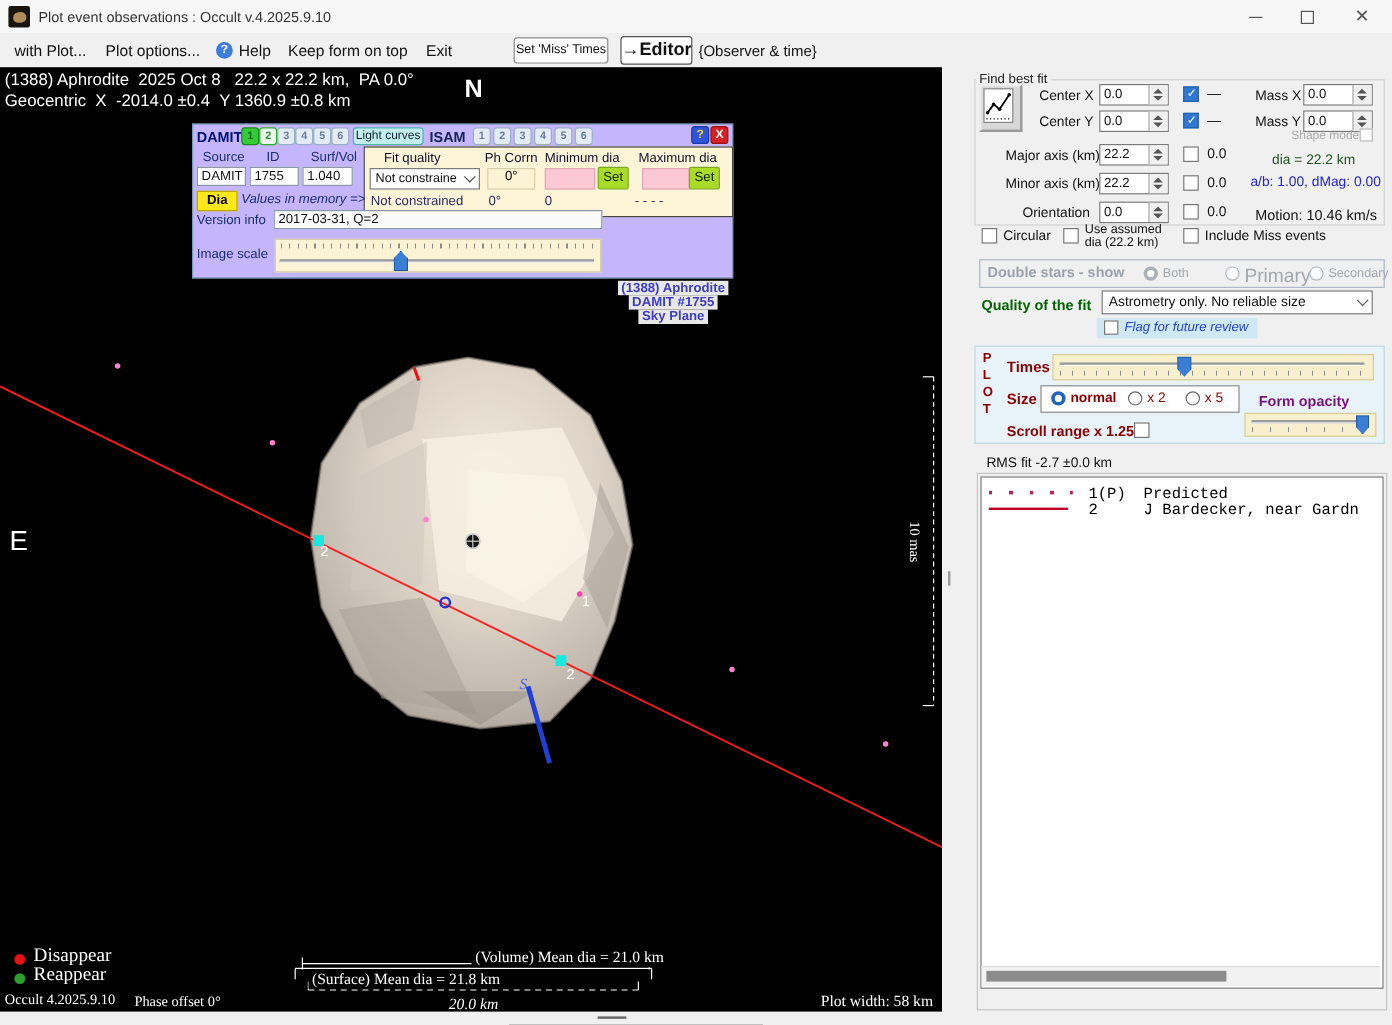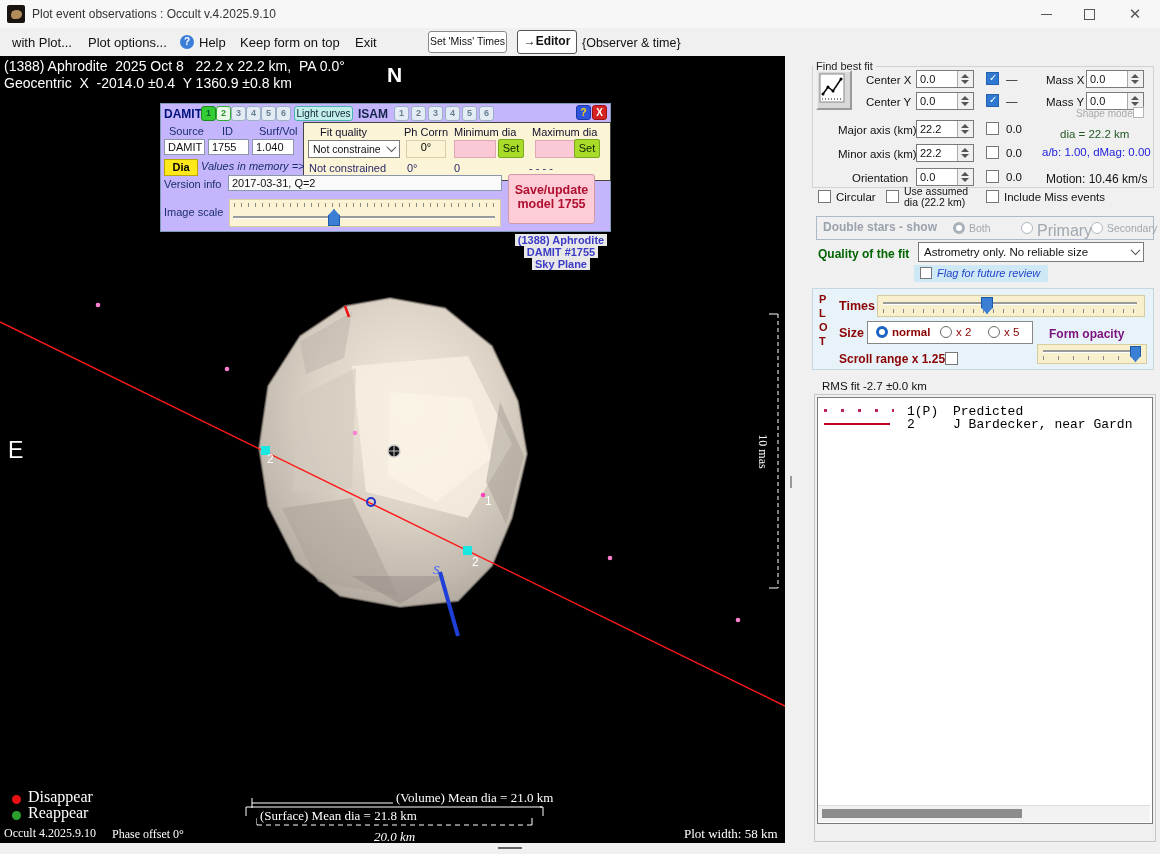--- a/index.html
+++ b/index.html
@@ -96,21 +96,21 @@
 </div>
 
 <div class="abs" id="menubar">
   <span class="abs menu-item" style="left:12px">with Plot...</span>
   <span class="abs menu-item" style="left:88px">Plot options...</span>
   <span class="abs" id="help-icon">?</span>
   <span class="abs menu-item" style="left:199px">Help</span>
   <span class="abs menu-item" style="left:240px">Keep form on top</span>
   <span class="abs menu-item" style="left:355px">Exit</span>
   <div class="abs mbtn" style="left:428px;top:3px;width:77px;height:20px;font-size:10.5px;line-height:19px">Set 'Miss' Times</div>
-  <div class="abs mbtn" style="left:517px;top:2px;width:58px;height:22px;font-size:12px;font-weight:bold;line-height:21px;border-color:#555">→Editor</div>
+  <div class="abs mbtn" style="left:517px;top:2px;width:58px;height:22px;font-size:15px;font-weight:bold;line-height:21px;border-color:#555">→Editor</div>
   <span class="abs menu-item" style="left:582px;top:8px;font-size:12.5px">{Observer &amp; time}</span>
 </div>
 
 <div class="abs" id="plot-area">
   <svg class="abs" style="left:0;top:0" width="785" height="787">
     <defs>
       <radialGradient id="astg" cx="55%" cy="35%" r="75%">
         <stop offset="0%" stop-color="#f3ebdc"></stop>
         <stop offset="45%" stop-color="#ddd4c7"></stop>
         <stop offset="75%" stop-color="#c3bab0"></stop>
@@ -247,24 +247,20 @@
     <span class="abs" style="left:103px;top:39px;font-size:11px;color:#2a2a6a">0°</span>
     <span class="abs" style="left:150px;top:39px;font-size:11px;color:#2a2a6a">0</span>
     <span class="abs" style="left:225px;top:39px;font-size:11px;color:#2a2a6a">- - - -</span>
   </div>
 
   <div class="abs" id="dia-btn">Dia</div>
   <span class="dsmall" style="left:40px;top:56px;font-style:italic">Values in memory =&gt;</span>
 
   <span class="dsmall" style="left:3px;top:74px">Version info</span>
   <div class="field" style="left:67px;top:71px;width:274px;height:16px;background:#fafafa">2017-03-31, Q=2</div>
-  <div class="abs" id="save-btn">
-    <div>Save/update</div>
-    <div>model 1755</div>
-  </div>
 
   <span class="dsmall" style="left:3px;top:102px">Image scale</span>
   <div class="slider" style="left:68px;top:95px;width:270px;height:26px;background:#fbf3d3;border-color:#d8cfa8">
     <div class="ticksb" style="left:4px;top:3px;width:262px;background:repeating-linear-gradient(to right,#8a8a8a 0 1px,transparent 1px 7px)"></div>
     <div class="groove" style="left:3px;top:16px;width:262px"></div>
     <div class="thumb up" style="left:98px;top:9px"></div>
   </div>
 </div>
 
 <div class="abs" style="left:514px;top:234px;width:94px;display:flex;flex-direction:column;align-items:center">

